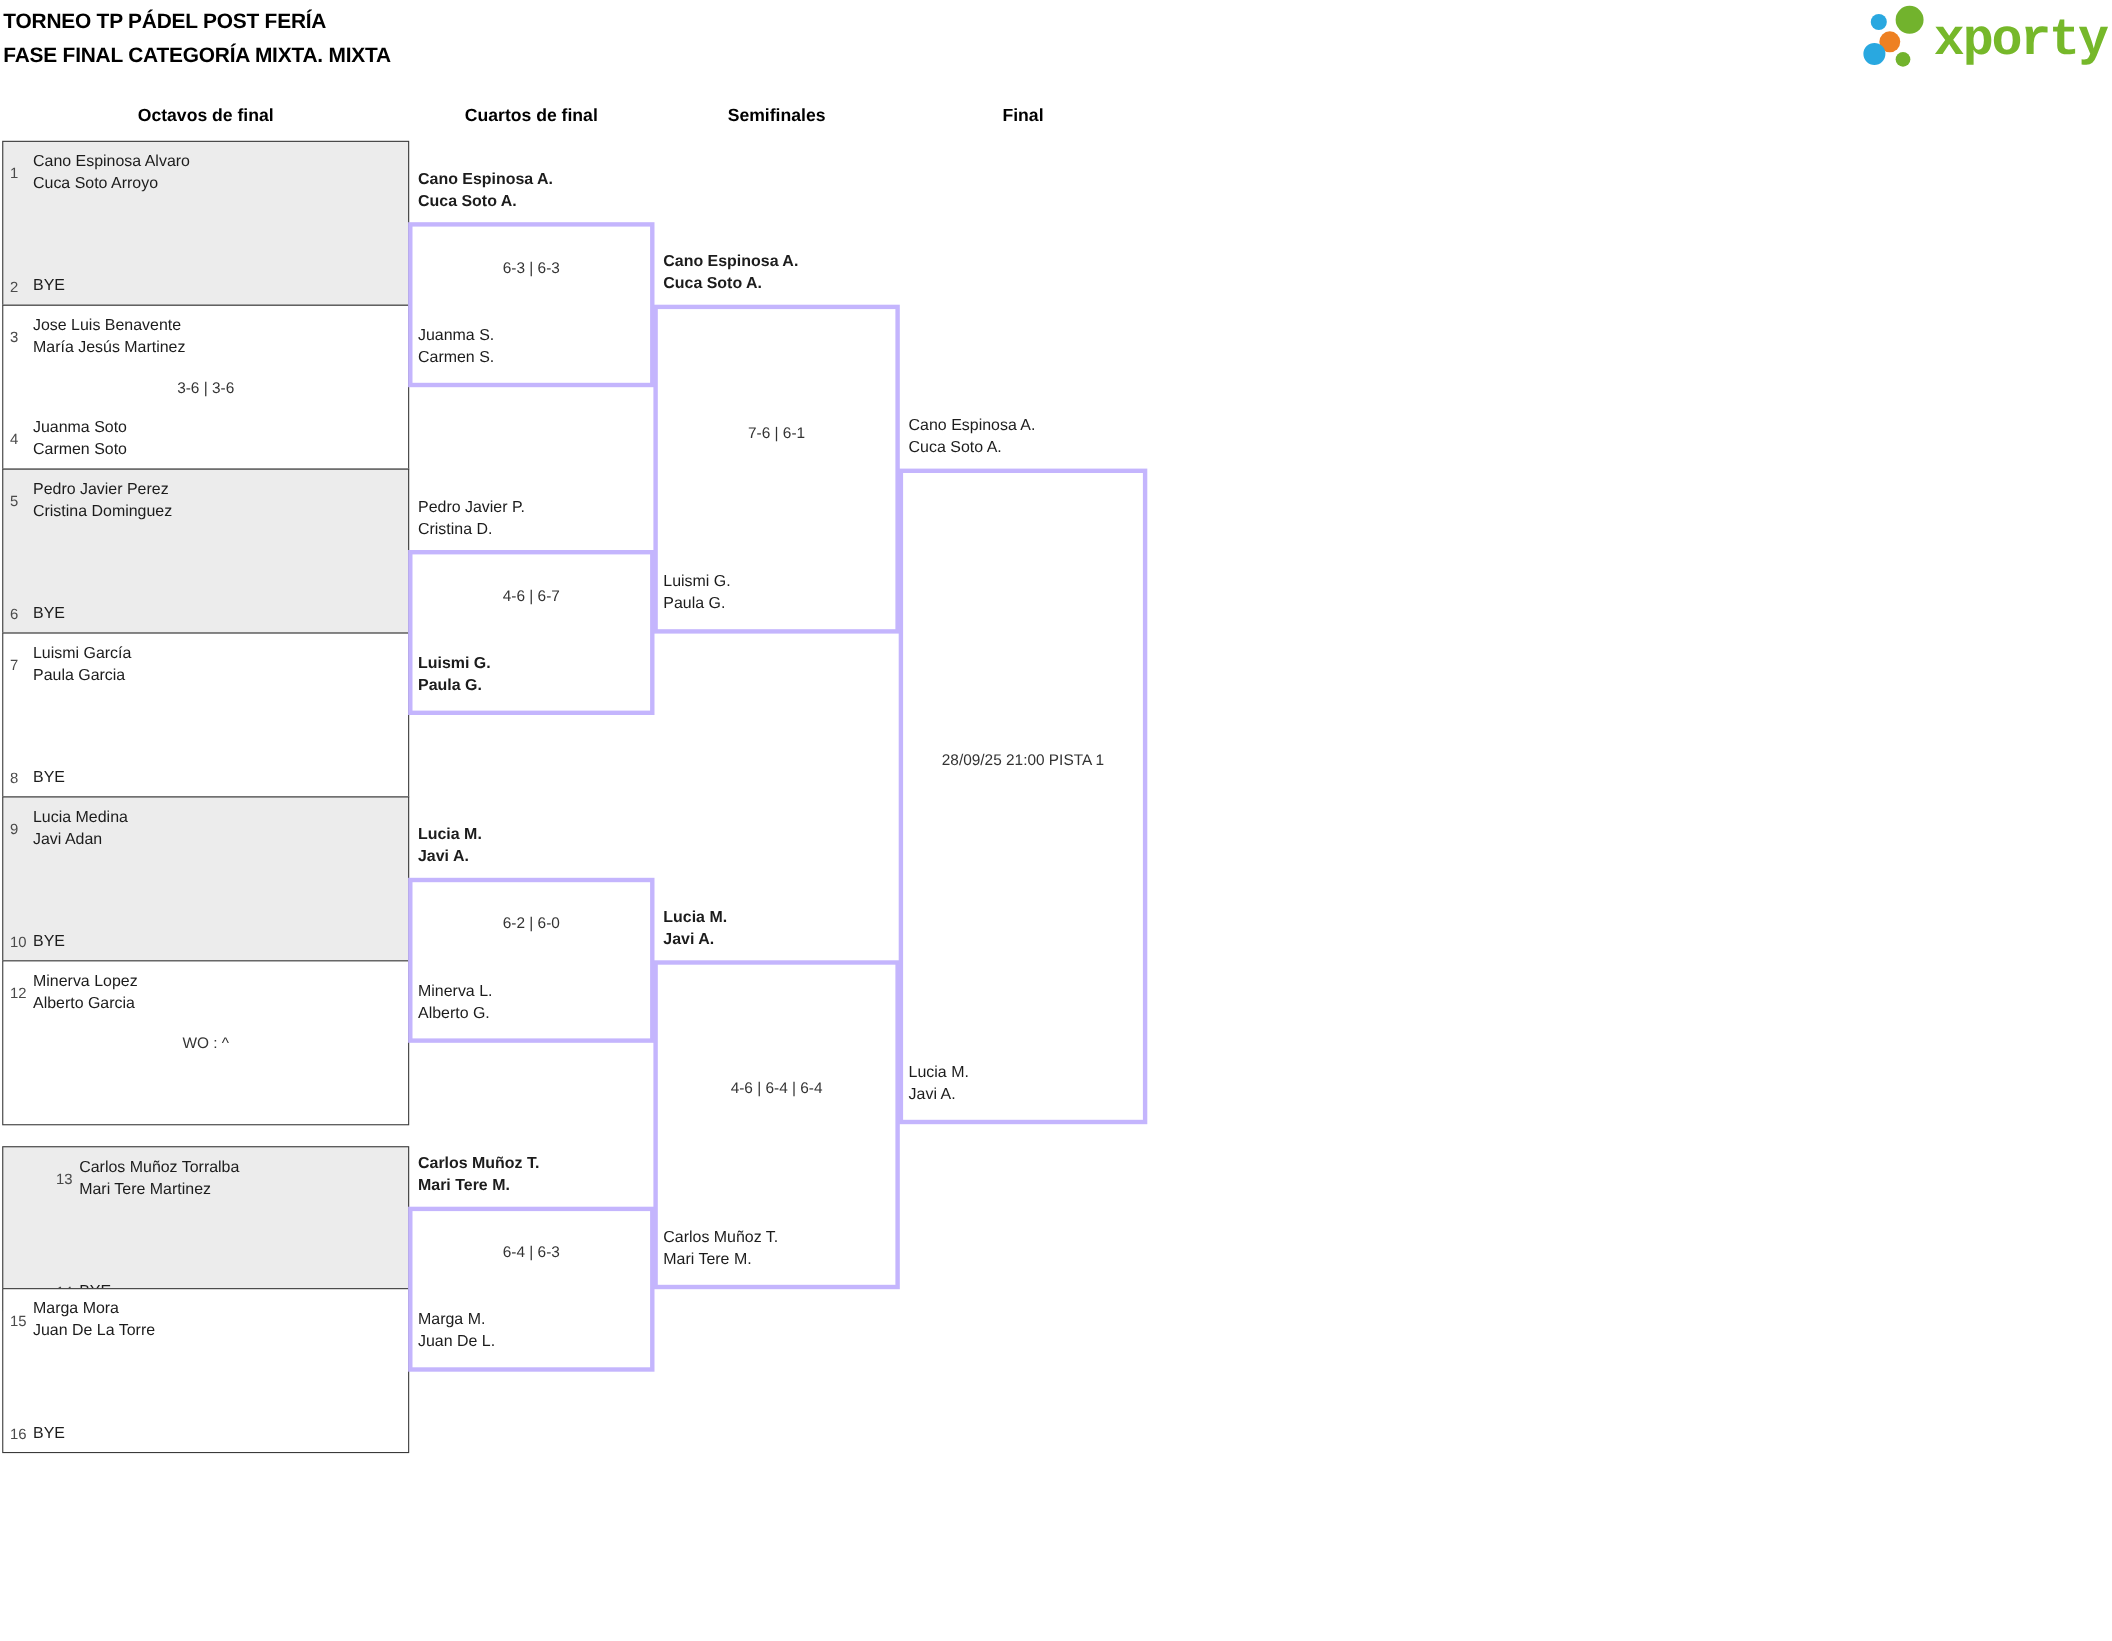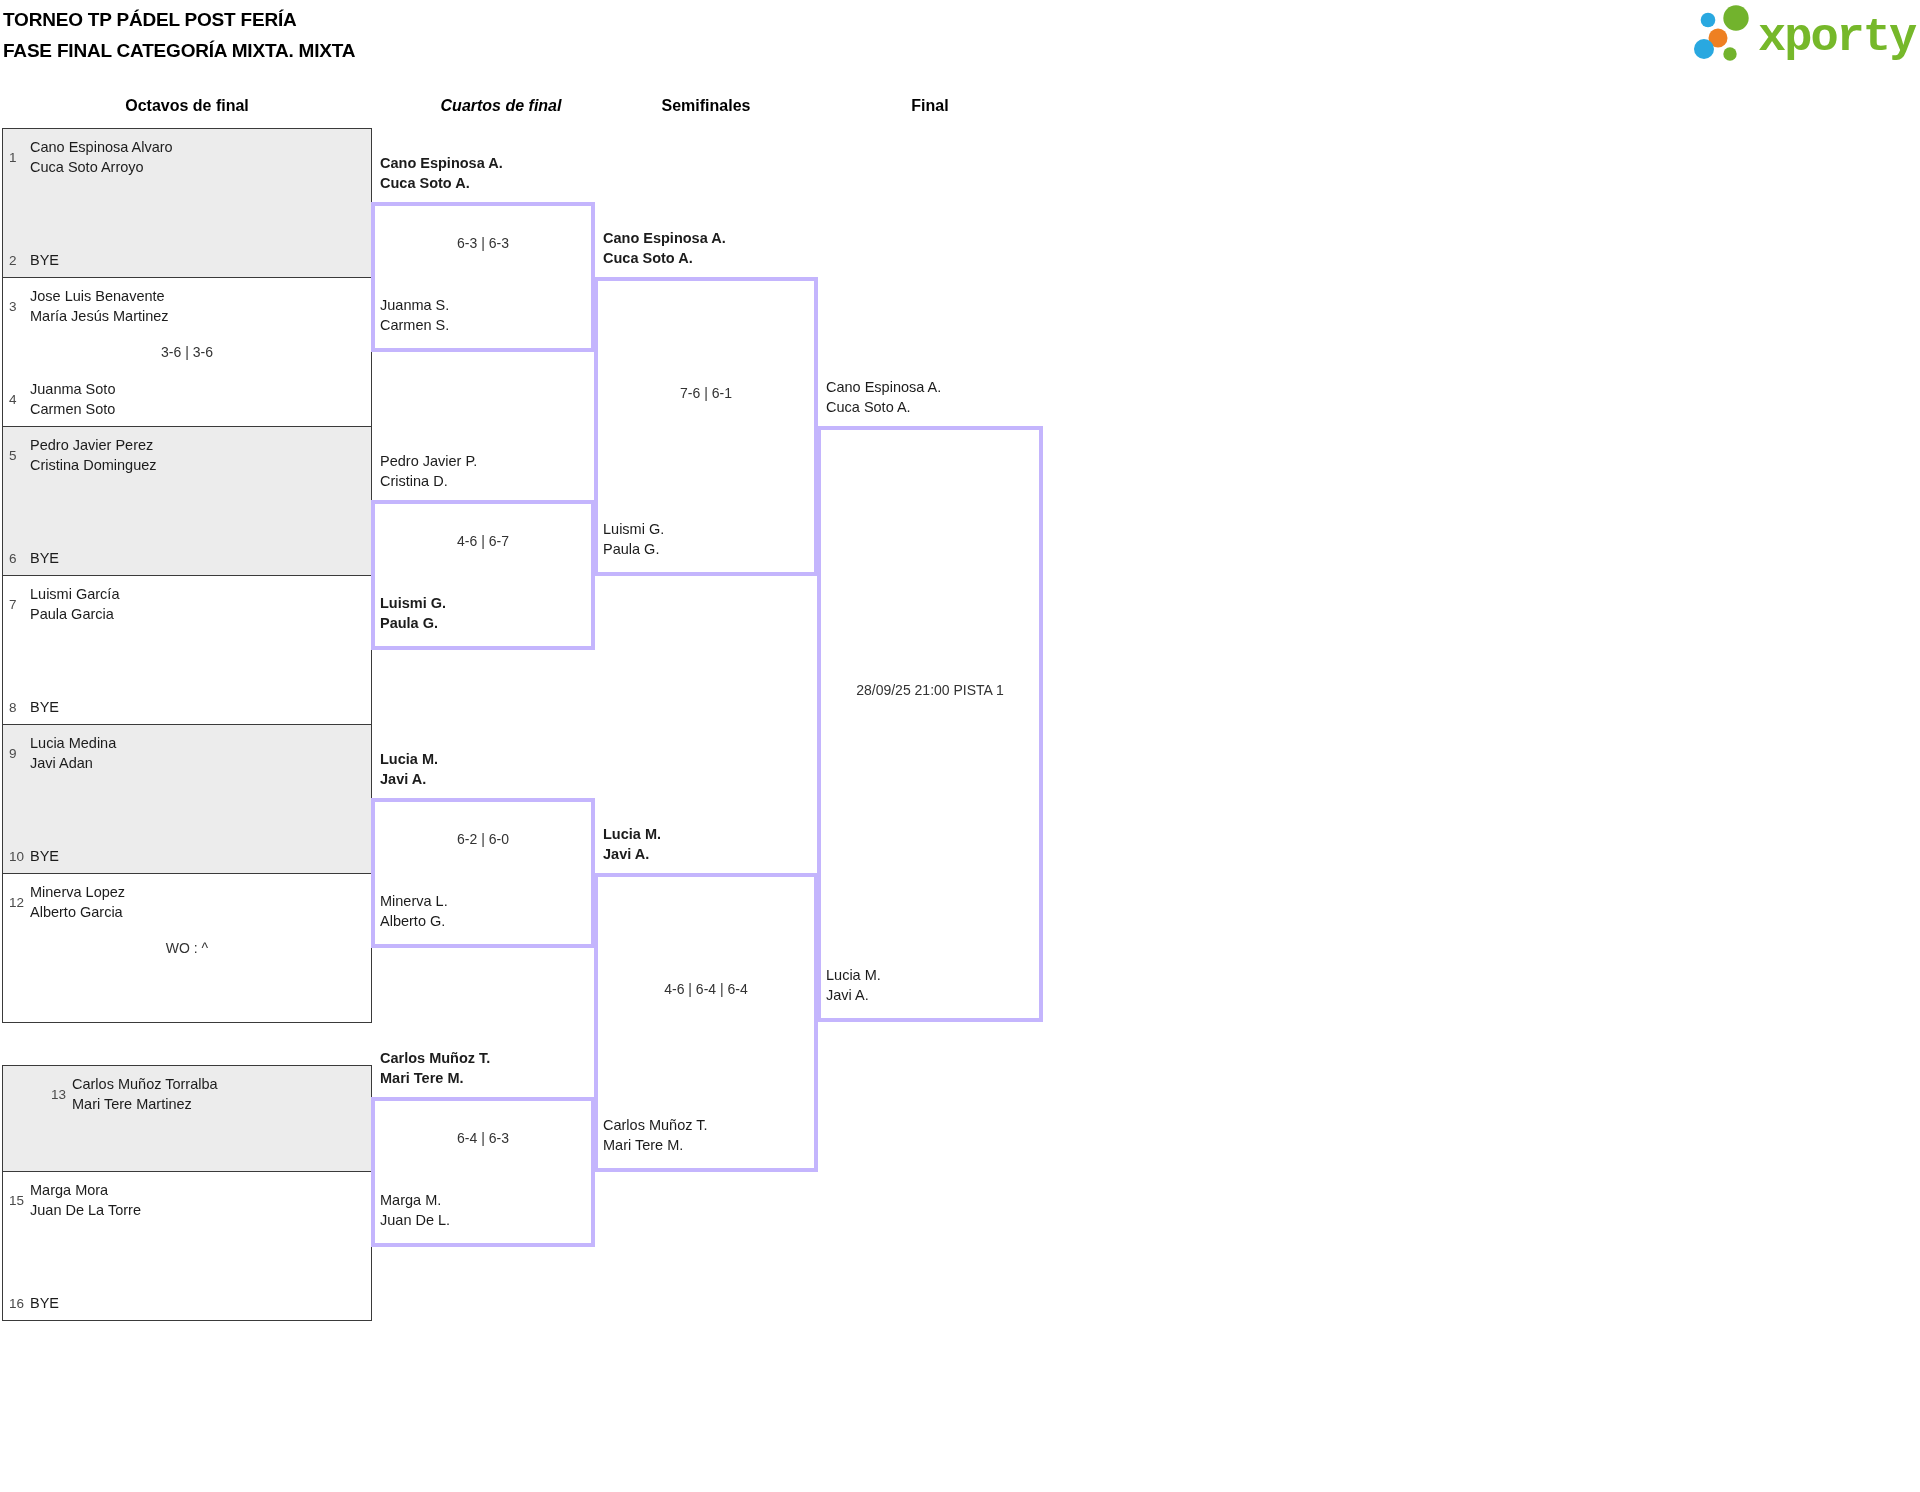--- a/index.html
+++ b/index.html
@@ -46,21 +46,21 @@
       <circle cx="22" cy="18" r="7.3" fill="#29a8e0"></circle>
       <circle cx="50" cy="16" r="12.7" fill="#72b32d"></circle>
       <circle cx="32" cy="36" r="9.5" fill="#ee8022"></circle>
       <circle cx="18" cy="47" r="10" fill="#29a8e0"></circle>
       <circle cx="44" cy="52" r="6.7" fill="#72b32d"></circle>
     </svg>
     <div class="logo-text">xporty</div>
   </div>
 
   <div class="hdr" style="left:2px;width:370px;">Octavos de final</div>
-  <div class="hdr" style="left:389px;width:224px;font-style:italic;">Cuartos de final</div>
+  <div class="hdr" style="left:371px;width:224px;">Cuartos de final</div>
   <div class="hdr" style="left:594px;width:224px;">Semifinales</div>
   <div class="hdr" style="left:817px;width:226px;">Final</div>
 
   <div class="oct shaded" style="top:128px;">
     <div class="trow">
       <span class="seed">1</span>
       <div class="names winner">
         <div>Cano Espinosa Alvaro</div>
         <div>Cuca Soto Arroyo</div>
       </div>
@@ -143,21 +143,21 @@
     <div class="oscore">WO : ^</div>
     <div class="trow">
       <span class="seed">12</span>
       <div class="names winner">
         <div>Minerva Lopez</div>
         <div>Alberto Garcia</div>
       </div>
     </div>
   </div>
 
-  <div class="oct shaded" style="top:1065px;padding-left:48px;">
+  <div class="oct shaded" style="top:1042px;padding-left:48px;">
     <div class="trow">
       <span class="seed">13</span>
       <div class="names winner">
         <div>Carlos Muñoz Torralba</div>
         <div>Mari Tere Martinez</div>
       </div>
     </div>
     <div class="trow">
       <span class="seed">14</span>
       <div class="names">

